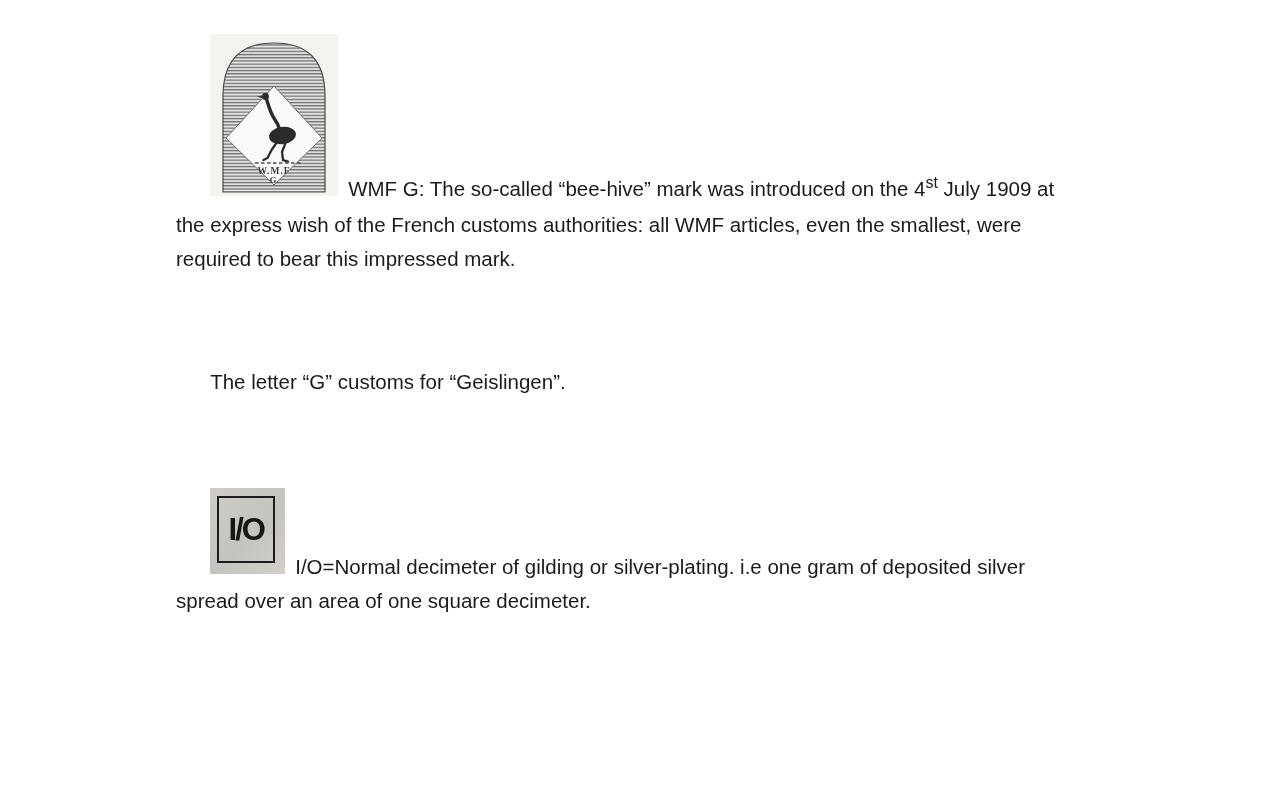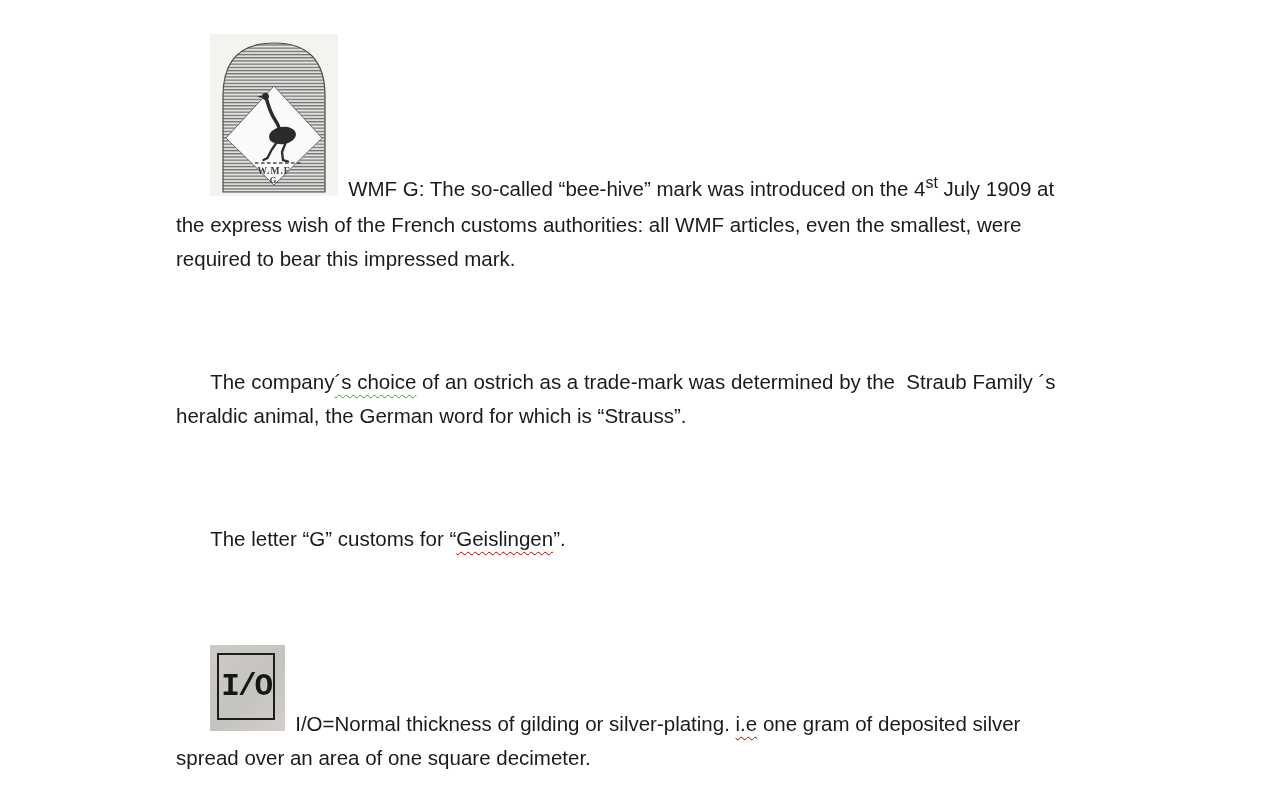--- a/index.html
+++ b/index.html
@@ -17,21 +17,20 @@
   }
   .para{
     font-size:20.5px;
     line-height:34px;
     color:#1b1b1b;
     margin:0 0 21px 0;
     white-space:pre-wrap;
   }
   .sup{font-size:16px;vertical-align:baseline;position:relative;top:-8px;}
   .sq-red{
-    text-decoration:underline;
     text-decoration-style:wavy;
     text-decoration-color:#c00000;
     text-decoration-thickness:1px;
     text-underline-offset:5px;
     text-decoration-skip-ink:none;
   }
   .sq-green{
     text-decoration:underline;
     text-decoration-style:wavy;
     text-decoration-color:#3f9b3b;
@@ -48,21 +47,21 @@
   
   .io-box{
     width:75px;height:86px;
     background:linear-gradient(135deg,#cfccc8,#c5c3bf 55%,#d3d0cb);
     position:relative;
   }
   .io-inner{
     position:absolute;left:7px;top:8px;width:54px;height:63px;
     border:2.5px solid #1c1c1c;
     display:flex;align-items:center;justify-content:center;
-    font-family:Liberation Mono, monospace;
+    font-family:Liberation Sans, sans-serif;
     font-size:31px;font-weight:600;letter-spacing:-2px;
     color:#161616;
   }
 </style>
 </head>
 <body>
 
 <div class="page">
   <div class="content">
 
@@ -84,26 +83,23 @@
             <ellipse cx="72.5" cy="101.5" rx="13.5" ry="8.6" fill="#2b2b2b" transform="rotate(-8 72.5 101.5)"></ellipse>
             <path d="M67,108 L61.5,116 L57.5,124 L53.5,126" fill="none" stroke="#2b2b2b" stroke-width="2.3" stroke-linecap="round"></path>
             <path d="M75.5,109 L72,118 L73,126 L78,127.5" fill="none" stroke="#2b2b2b" stroke-width="2.3" stroke-linecap="round"></path>
             <path d="M45,129 H93" stroke="#4a4a4a" stroke-width="1.6" stroke-dasharray="3.5 2.5"></path>
           </g>
           <text x="64" y="140" text-anchor="middle" font-family="Liberation Serif,serif" font-size="9.5" font-weight="600" letter-spacing="1" fill="#3c3c3c">W.M.F</text>
           <text x="64" y="149" text-anchor="middle" font-family="Liberation Serif,serif" font-size="8.5" font-weight="600" fill="#3c3c3c">G.</text>
         </svg></span><span>WMF G: The so-called “bee-hive” mark was introduced on the 4</span><sup class="sup">st</sup><span> July 1909 at the express wish of the French customs authorities: all WMF articles, even the smallest, were required to bear this impressed mark.</span>
     </p>
 
-    <p class="para">
-      <span>The company</span><span class="sq-green">´s choice</span><span> of an ostrich as a trade-mark was determined by the  Straub Family ´s heraldic animal, the German word for which is “Strauss”.</span>
-    </p>
 
     <p class="para">
       <span>The letter “G” customs for “</span><span class="sq-red">Geislingen</span><span>”.</span>
     </p>
 
     <p class="para">
-      <span class="mark-img io-box"><span class="io-inner">I/O</span></span><span>I/O=Normal thickness of gilding or silver-plating. </span><span class="sq-red">i.e</span><span> one gram of deposited silver spread over an area of one square decimeter.</span>
+      <span class="mark-img io-box"><span class="io-inner">I/O</span></span><span>I/O=Normal decimeter of gilding or silver-plating. </span><span class="sq-red">i.e</span><span> one gram of deposited silver spread over an area of one square decimeter.</span>
     </p>
 
   </div>
 </div>
 
 </body></html>

